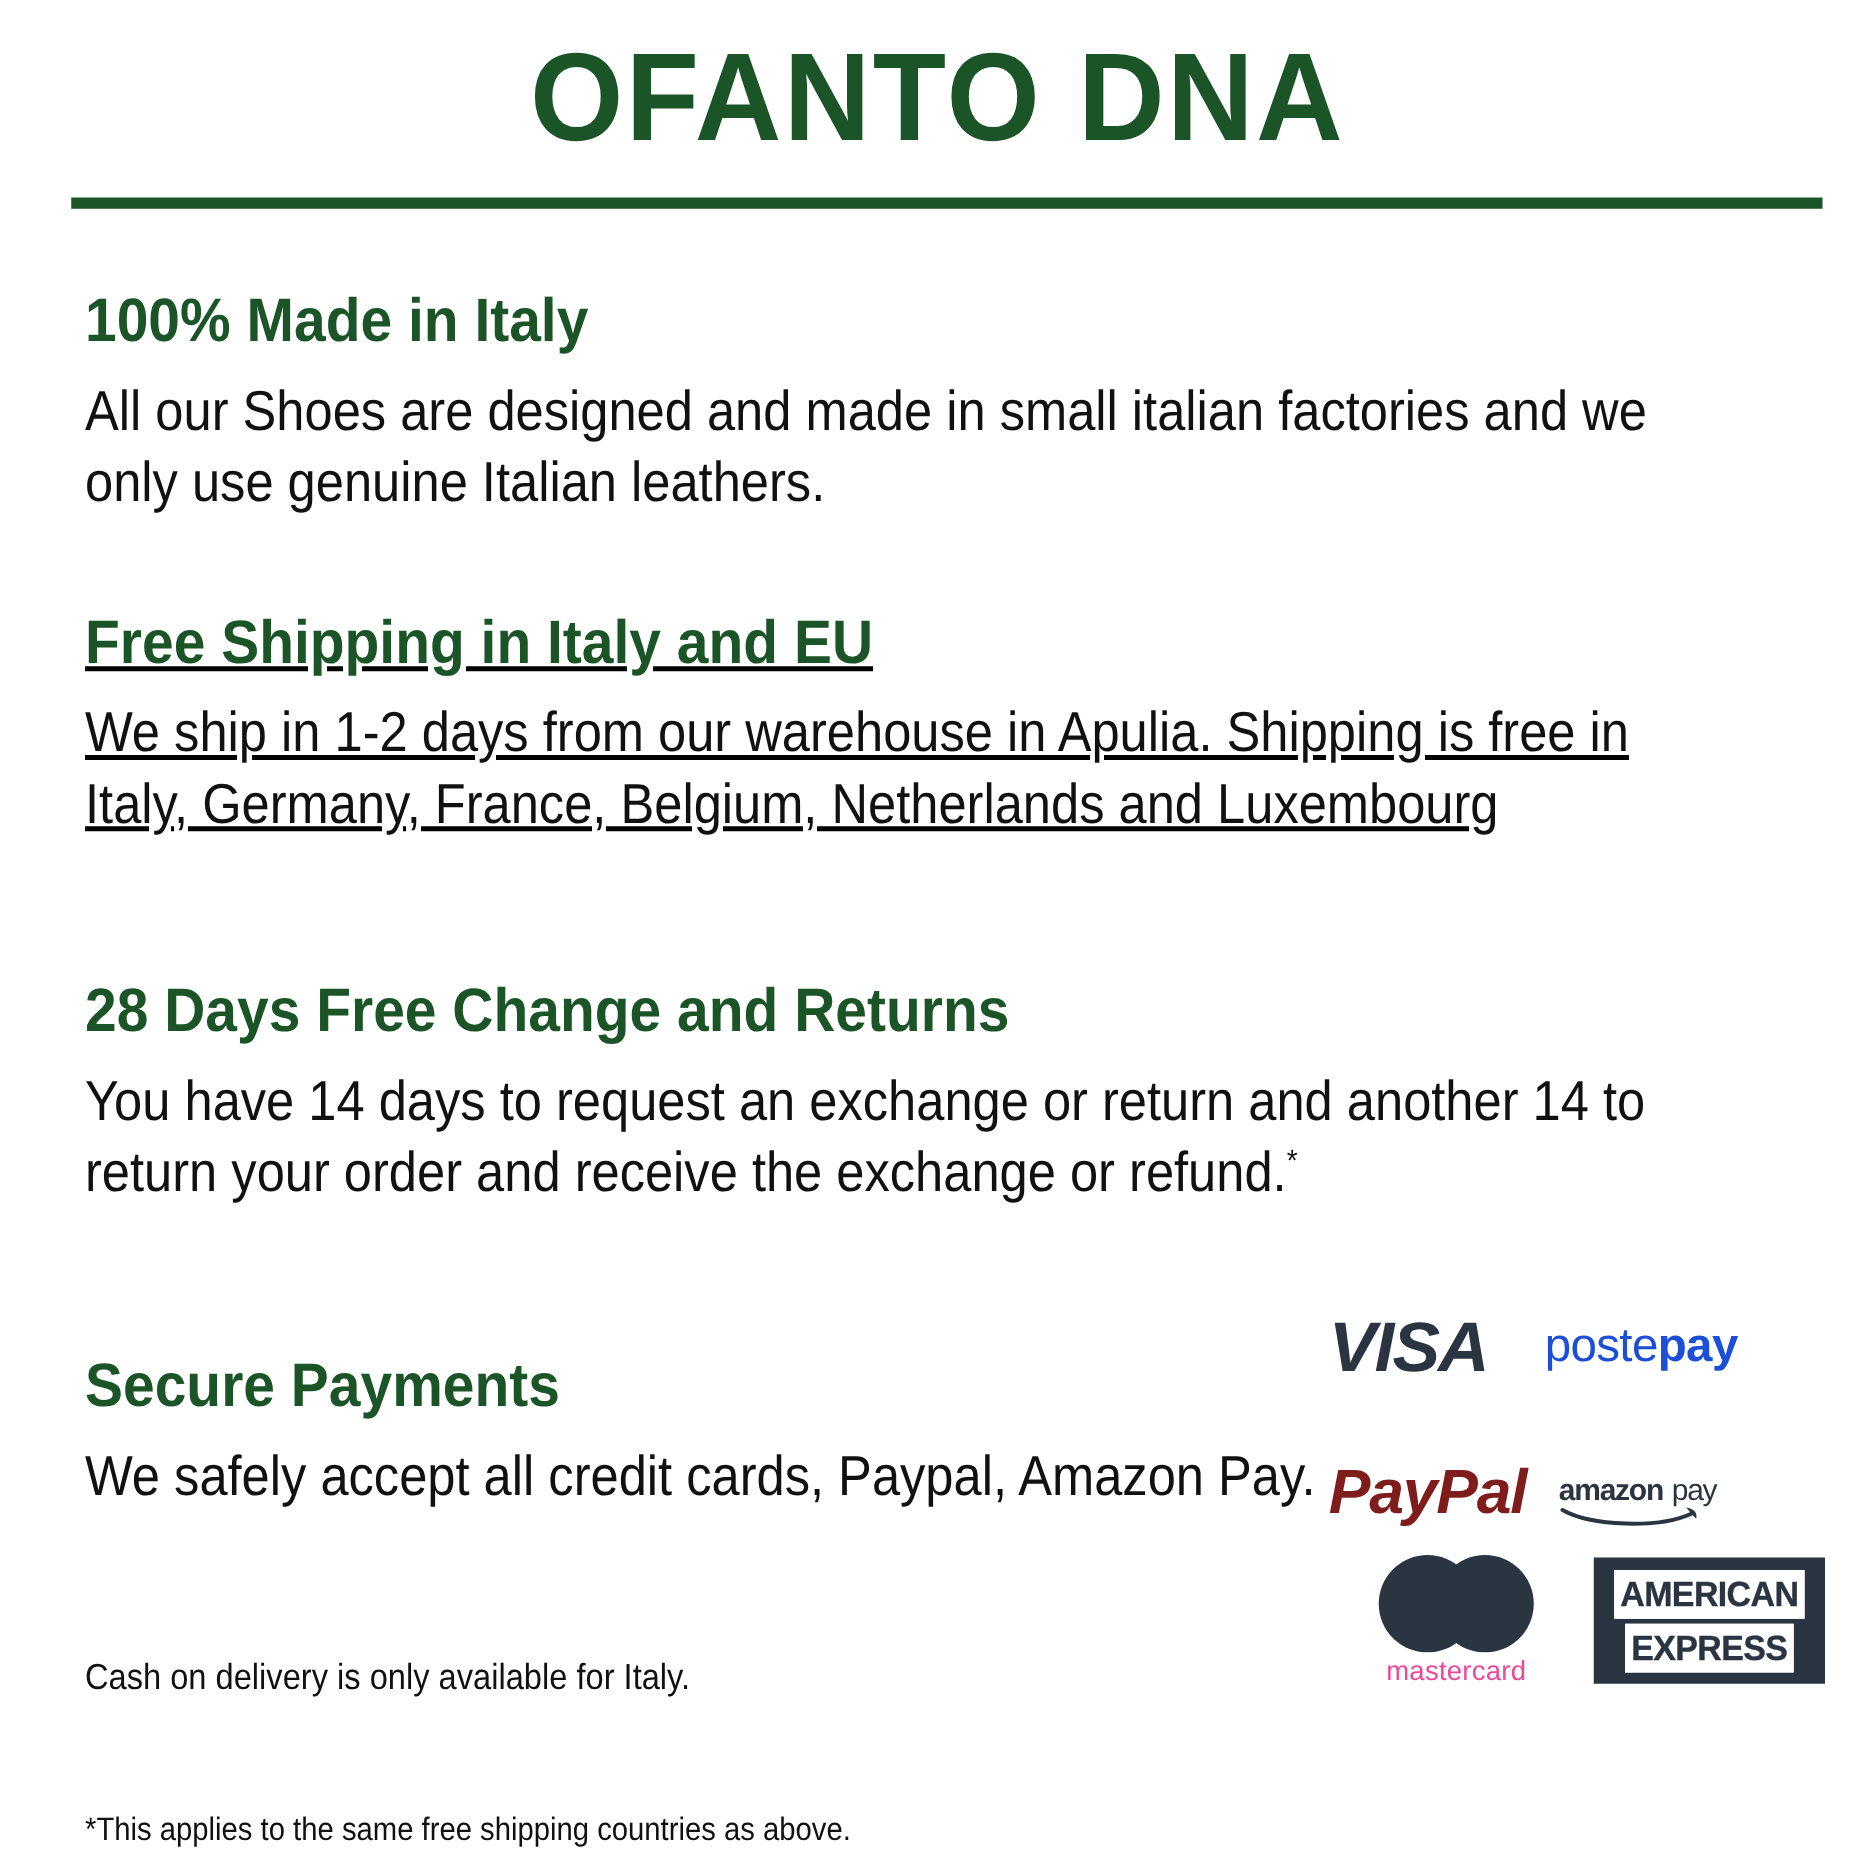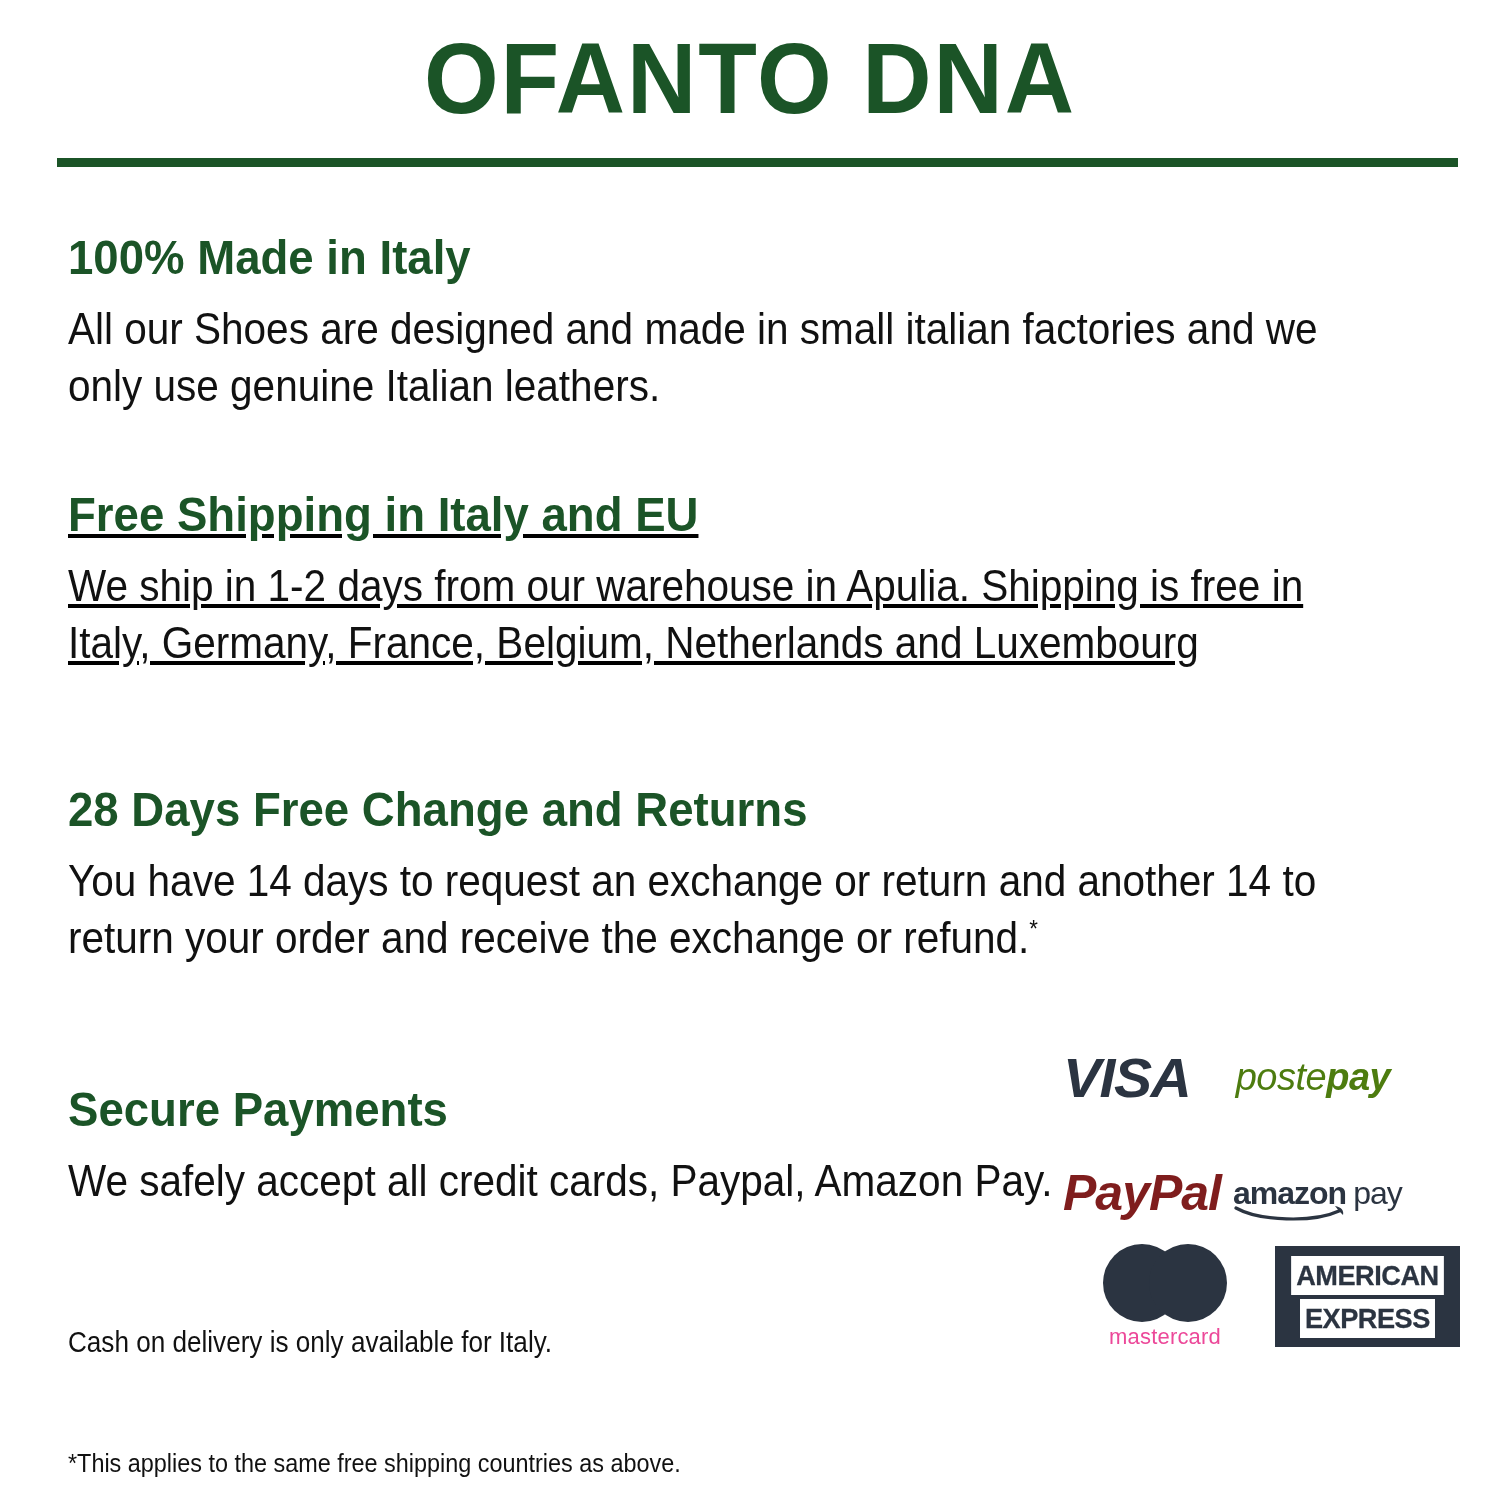--- a/index.html
+++ b/index.html
@@ -130,45 +130,44 @@
     font-style:italic;
     font-size:56px;
     letter-spacing:-1.5px;
     color:#2b3441;
     transform:scaleX(1.02);
     transform-origin:left center;
   }
   
   .logo-postepay {
     font-family:"Liberation Sans", sans-serif;
-    font-style:italic;
     font-size:38px;
-    color:#4d7c0f;
+    color:#1d4ed8;
     margin-left:48px;
     letter-spacing:-0.5px;
   }
   .logo-postepay .pp-bold { font-weight:700; }
   .logo-postepay .pp-light { font-weight:400; }
 
   
   .logo-paypal {
     font-family:"Liberation Sans", sans-serif;
     font-weight:700;
     font-style:italic;
     font-size:50px;
     letter-spacing:-1px;
     color:#7f1d1d;
   }
   
   .logo-amazon {
     position:relative;
-    margin-left:12px;
+    margin-left:26px;
     color:#2b3441;
     font-family:"Liberation Sans", sans-serif;
-    font-size:32px;
+    font-size:24px;
     letter-spacing:-1px;
     line-height:40px;
     white-space:nowrap;
   }
   .logo-amazon .am-amazon { font-weight:700; }
   .logo-amazon .am-pay    { font-weight:400; margin-left:7px; }
   .amazon-swoosh {
     position:absolute;
     left:2px; bottom:-9px;
     width:128px; height:18px;

